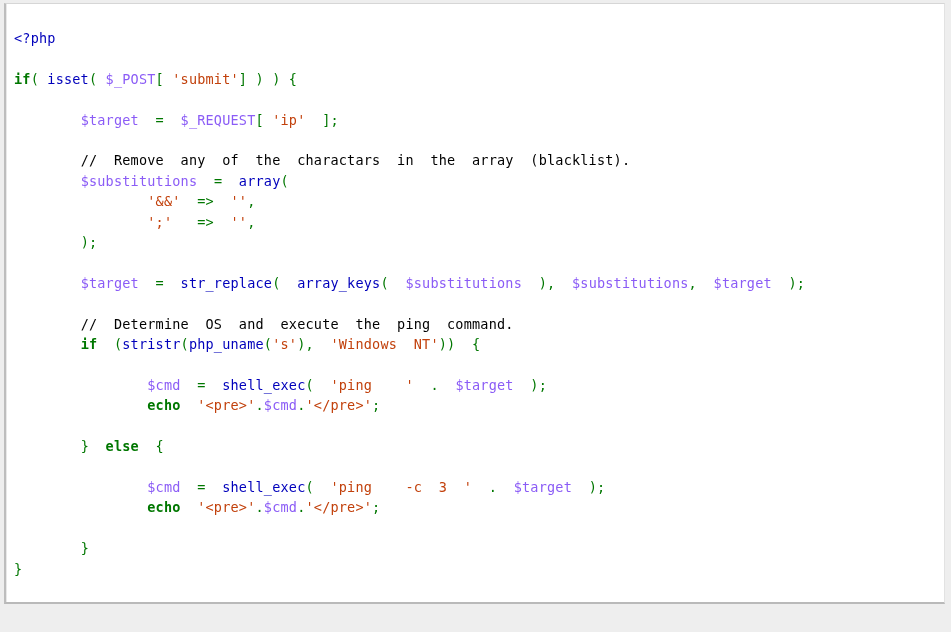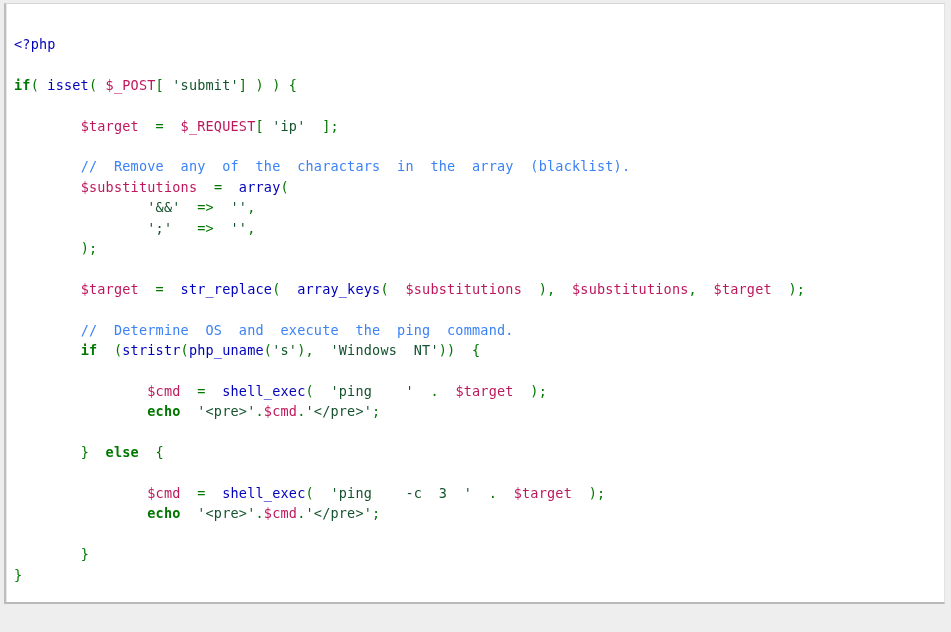--- a/index.html
+++ b/index.html
@@ -35,35 +35,35 @@
   }
   #code-panel::before {
     content: "";
     position: absolute;
     left: 0; top: 0; bottom: 0;
     width: 1px;
     background: #e8e8e8;
   }
   pre.code {
     margin: 0;
-    padding: 30px 0 0 8px;
+    padding: 24px 0 0 8px;
     font-family: "DejaVu Sans Mono", "Liberation Mono", monospace;
     font-size: 13.5px;
     line-height: 20.4px;
     white-space: pre;
     letter-spacing: 0.2px;
     color: #000000;
   }
   .ln { display: block; min-height: 20.4px; }
   
   .kw   { color: #007700; font-weight: bold; }
   .fn   { color: #0000bb; }
-  .var  { color: #be185d; }
-  .str  { color: #14532d; }
-  .cmt  { color: #3b82f6; }
+  .var  { color: #8b5cf6; }
+  .str  { color: #c2410c; }
+  .cmt  { color: #000000; }
   .punc { color: #007700; }
 </style>
 </head>
 <body>
 
 <div id="page">
   <div id="code-panel">
     <pre class="code"><span class="ln"><span class="fn">&lt;?php</span></span><span class="ln"> </span><span class="ln"><span class="kw">if</span><span class="punc">(</span> <span class="fn">isset</span><span class="punc">(</span> <span class="var">$_POST</span><span class="punc">[</span> <span class="str">'submit'</span><span class="punc">]</span> <span class="punc">)</span> <span class="punc">)</span> <span class="punc">{</span></span><span class="ln"> </span><span class="ln">        <span class="var">$target</span>  <span class="punc">=</span>  <span class="var">$_REQUEST</span><span class="punc">[</span> <span class="str">'ip'</span>  <span class="punc">];</span></span><span class="ln"> </span><span class="ln">        <span class="cmt">//  Remove  any  of  the  charactars  in  the  array  (blacklist).</span></span><span class="ln">        <span class="var">$substitutions</span>  <span class="punc">=</span>  <span class="fn">array</span><span class="punc">(</span></span><span class="ln">                <span class="str">'&amp;&amp;'</span>  <span class="punc">=&gt;</span>  <span class="str">''</span><span class="punc">,</span></span><span class="ln">                <span class="str">';'</span>   <span class="punc">=&gt;</span>  <span class="str">''</span><span class="punc">,</span></span><span class="ln">        <span class="punc">);</span></span><span class="ln"> </span><span class="ln">        <span class="var">$target</span>  <span class="punc">=</span>  <span class="fn">str_replace</span><span class="punc">(</span>  <span class="fn">array_keys</span><span class="punc">(</span>  <span class="var">$substitutions</span>  <span class="punc">),</span>  <span class="var">$substitutions</span><span class="punc">,</span>  <span class="var">$target</span>  <span class="punc">);</span></span><span class="ln"> </span><span class="ln">        <span class="cmt">//  Determine  OS  and  execute  the  ping  command.</span></span><span class="ln">        <span class="kw">if</span>  <span class="punc">(</span><span class="fn">stristr</span><span class="punc">(</span><span class="fn">php_uname</span><span class="punc">(</span><span class="str">'s'</span><span class="punc">),</span>  <span class="str">'Windows  NT'</span><span class="punc">))</span>  <span class="punc">{</span></span><span class="ln"> </span><span class="ln">                <span class="var">$cmd</span>  <span class="punc">=</span>  <span class="fn">shell_exec</span><span class="punc">(</span>  <span class="str">'ping    '</span>  <span class="punc">.</span>  <span class="var">$target</span>  <span class="punc">);</span></span><span class="ln">                <span class="kw">echo</span>  <span class="str">'&lt;pre&gt;'</span><span class="punc">.</span><span class="var">$cmd</span><span class="punc">.</span><span class="str">'&lt;/pre&gt;'</span><span class="punc">;</span></span><span class="ln"> </span><span class="ln">        <span class="punc">}</span>  <span class="kw">else</span>  <span class="punc">{</span></span><span class="ln"> </span><span class="ln">                <span class="var">$cmd</span>  <span class="punc">=</span>  <span class="fn">shell_exec</span><span class="punc">(</span>  <span class="str">'ping    -c  3  '</span>  <span class="punc">.</span>  <span class="var">$target</span>  <span class="punc">);</span></span><span class="ln">                <span class="kw">echo</span>  <span class="str">'&lt;pre&gt;'</span><span class="punc">.</span><span class="var">$cmd</span><span class="punc">.</span><span class="str">'&lt;/pre&gt;'</span><span class="punc">;</span></span><span class="ln"> </span><span class="ln">        <span class="punc">}</span></span><span class="ln"><span class="punc">}</span></span><span class="ln"> </span><span class="ln"><span class="fn">?&gt;</span></span></pre>
   </div>
 </div>

